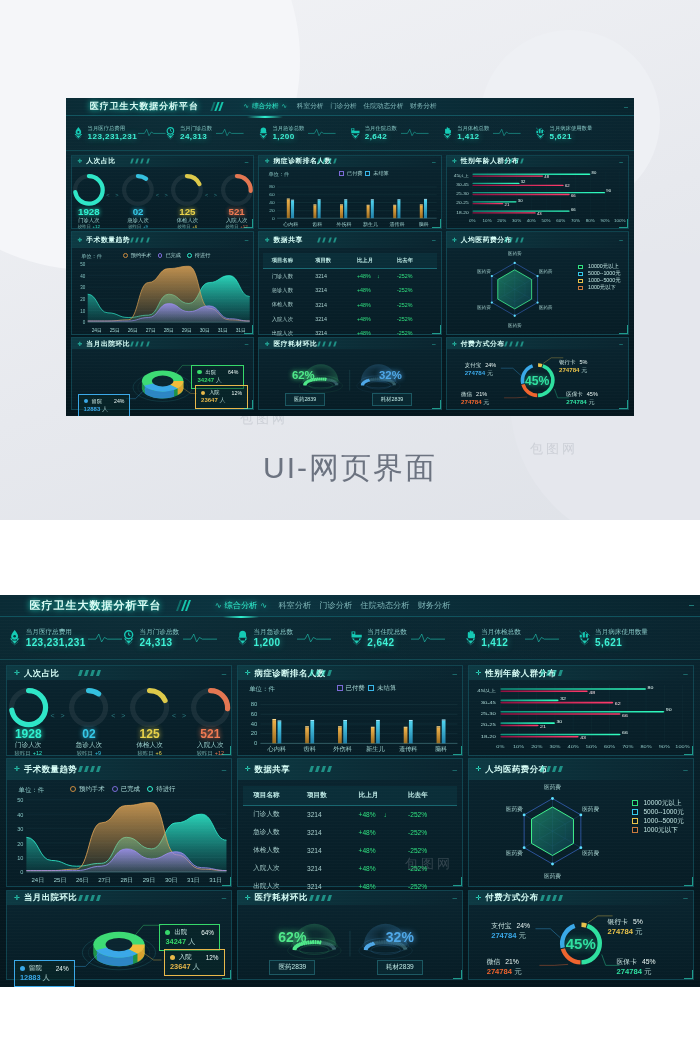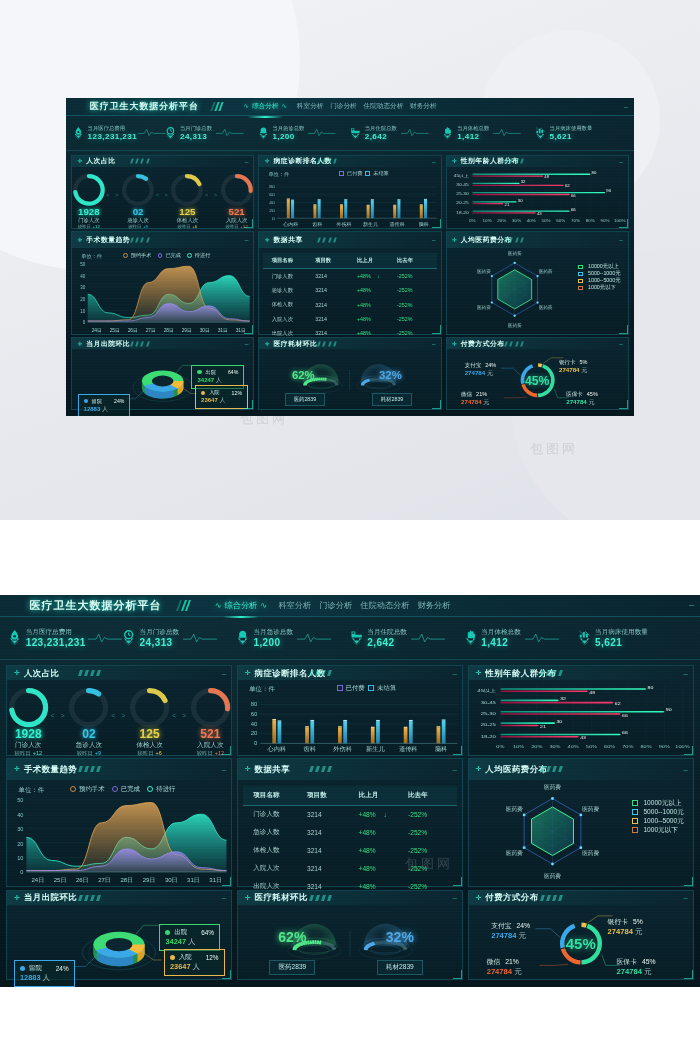--- a/index.html
+++ b/index.html
@@ -168,20 +168,21 @@
 </style>
 </head>
 <body>
 
 <div class="page-top">
   <div class="blob b1"></div>
   <div class="blob b2"></div>
   <div class="blob b3"></div>
   <div class="wm w1">包图网</div>
   <div class="wm w2">包图网</div>
+  <div class="caption">UI-网页界面</div>
 </div>
 <div class="page-bottom"></div>
 <div class="wm w3" style="z-index:5;">包图网</div>
 
 <div id="dash-large" class="dash large">
     <div class="hdr">
       <div class="hdr-title" style="font-size: 11px;">医疗卫生大数据分析平台</div>
       <div class="hdr-slash">
         <i style="height: 11px; width: 2.4px;"></i>
         <i style="height: 11px; width: 2.4px;"></i>

